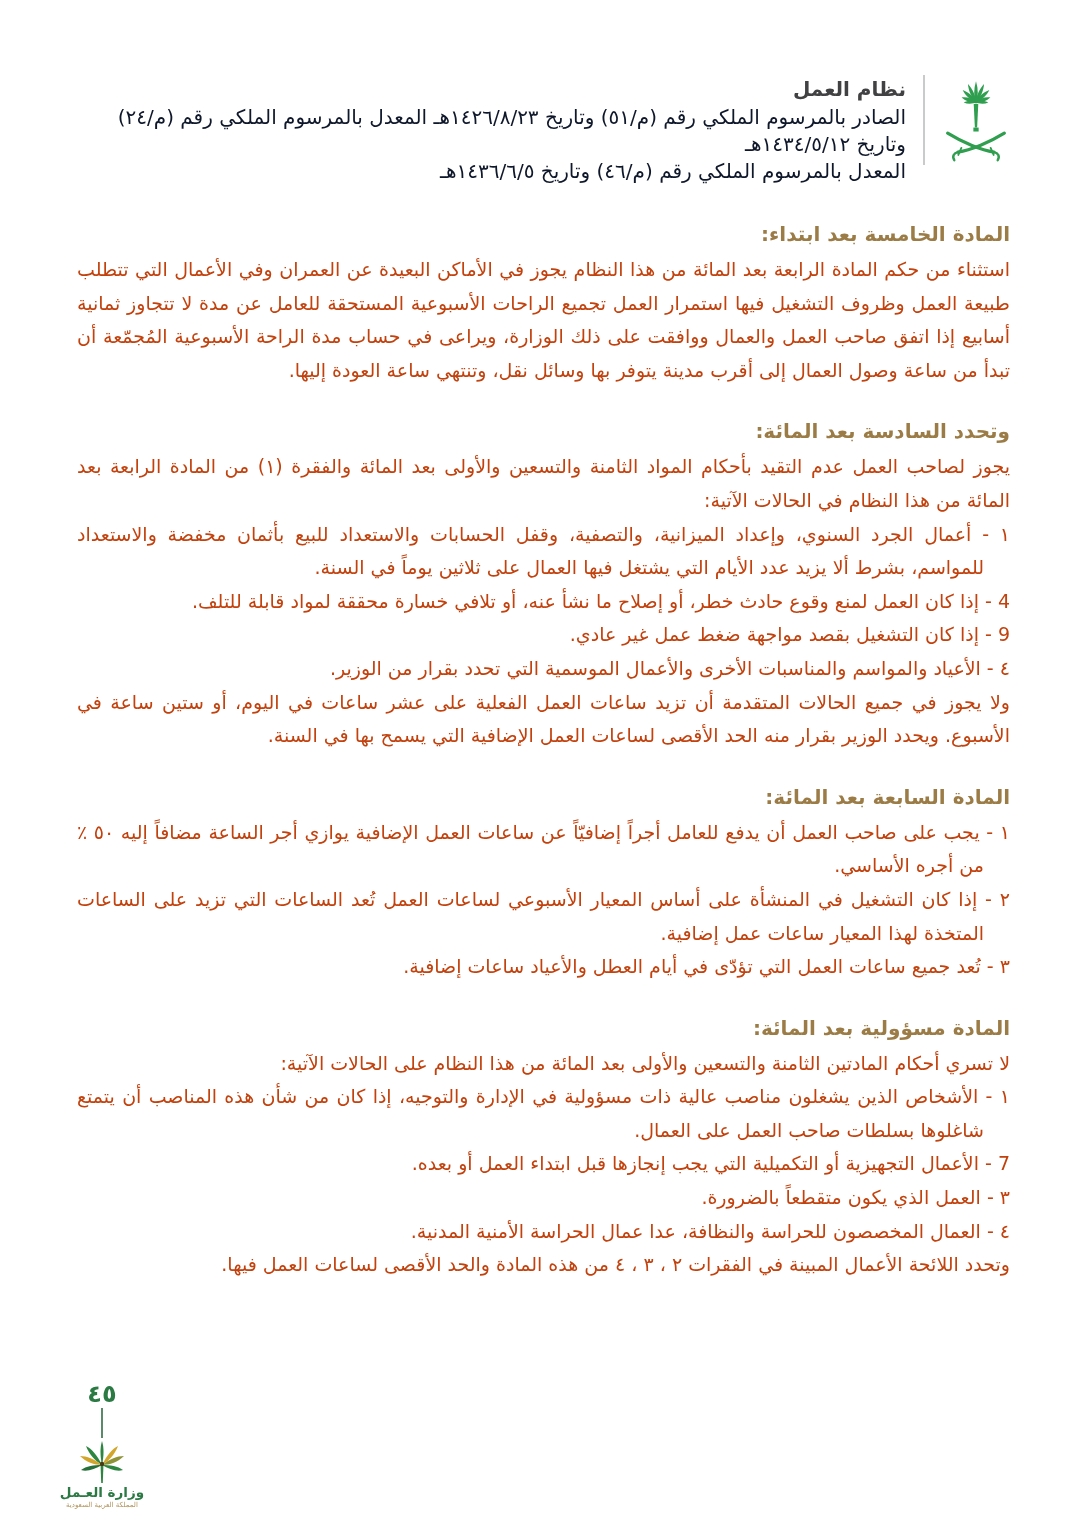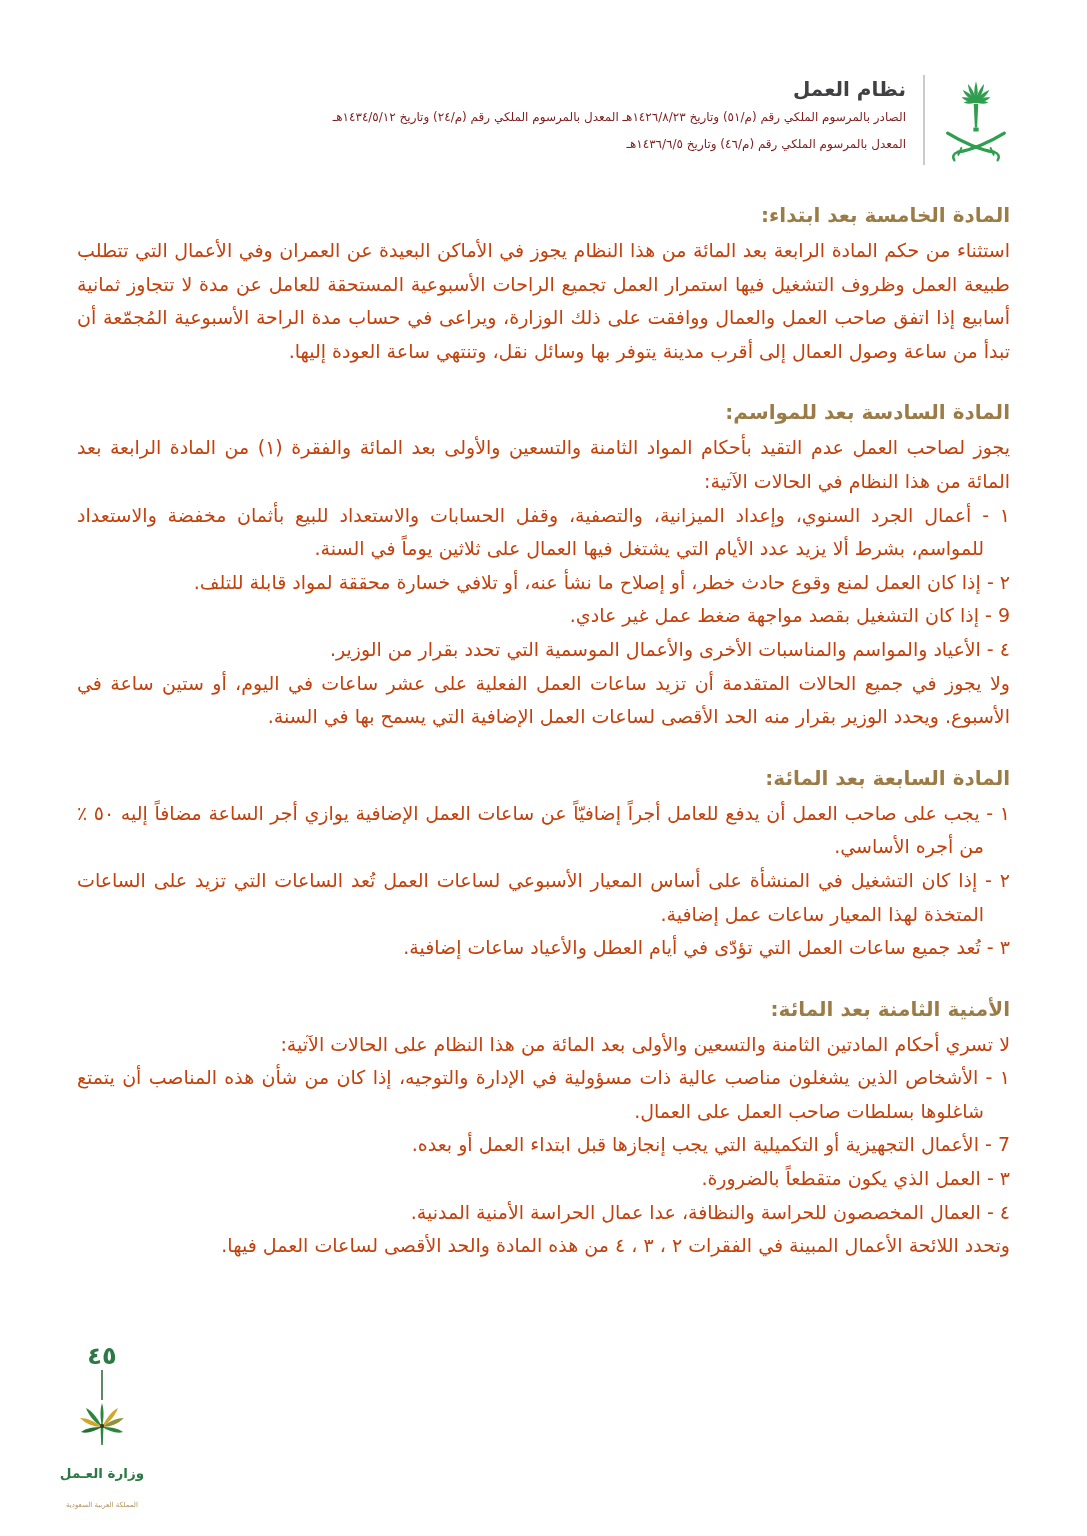--- a/index.html
+++ b/index.html
@@ -30,21 +30,21 @@
     width: 2px; height: 90px;
     background: #c9cacb;
     margin: 1px 17px 0 17px;
   }
   .header-text { text-align: right; padding-top: 2px; max-width: 850px; }
   .doc-title {
     font-size: 20px; font-weight: bold; color: #414042;
     line-height: 26px; margin-bottom: 2px;
   }
   .doc-sub {
-    font-size: 12px; color: #7f1d1d; line-height: 27px;
+    font-size: 20px; color: #0f172a; line-height: 27px;
   }
   
   main { margin-top: 34px; }
   section { margin-top: 29px; }
   section:first-child { margin-top: 0; }
   .section-heading {
     font-size: 20px; font-weight: bold; color: #9c7c46;
     line-height: 30px; margin: 0 0 4px 0;
     text-align: right;
   }
@@ -67,21 +67,20 @@
     line-height: 28px;
   }
   .footer-bar {
     width: 2px; height: 30px;
     background: #5b8a6b;
     margin: 0 15px;
   }
   .mol-logo {
     display: flex; flex-direction: column; align-items: center;
     width: 110px;
-    gap: 19px;
   }
   .mol-palm { width: 48px; height: 46px; }
   .mol-name {
     font-size: 13.5px; font-weight: bold; color: #2b7a44;
     line-height: 15px; margin-top: 1px;
   }
   .mol-sub {
     font-size: 7px; color: #b0935a; line-height: 9px; margin-top: 1px;
     letter-spacing: 0.3px;
   }
@@ -146,38 +145,38 @@
   </header>
 
   <main>
 
     <section>
       <h2 class="section-heading">المادة الخامسة بعد ابتداء:</h2>
       <p class="para">استثناء من حكم المادة الرابعة بعد المائة من هذا النظام يجوز في الأماكن البعيدة عن العمران وفي الأعمال التي تتطلب طبيعة العمل وظروف التشغيل فيها استمرار العمل تجميع الراحات الأسبوعية المستحقة للعامل عن مدة لا تتجاوز ثمانية أسابيع إذا اتفق صاحب العمل والعمال ووافقت على ذلك الوزارة، ويراعى في حساب مدة الراحة الأسبوعية المُجمّعة أن تبدأ من ساعة وصول العمال إلى أقرب مدينة يتوفر بها وسائل نقل، وتنتهي ساعة العودة إليها.</p>
     </section>
 
     <section>
-      <h2 class="section-heading">المادة السادسة بعد للمواسم:</h2>
+      <h2 class="section-heading">وتحدد السادسة بعد المائة:</h2>
       <p class="para">يجوز لصاحب العمل عدم التقيد بأحكام المواد الثامنة والتسعين والأولى بعد المائة والفقرة (١) من المادة الرابعة بعد المائة من هذا النظام في الحالات الآتية:</p>
       <p class="item">١ - أعمال الجرد السنوي، وإعداد الميزانية، والتصفية، وقفل الحسابات والاستعداد للبيع بأثمان مخفضة والاستعداد للمواسم، بشرط ألا يزيد عدد الأيام التي يشتغل فيها العمال على ثلاثين يوماً في السنة.</p>
-      <p class="item">٢ - إذا كان العمل لمنع وقوع حادث خطر، أو إصلاح ما نشأ عنه، أو تلافي خسارة محققة لمواد قابلة للتلف.</p>
+      <p class="item">4 - إذا كان العمل لمنع وقوع حادث خطر، أو إصلاح ما نشأ عنه، أو تلافي خسارة محققة لمواد قابلة للتلف.</p>
       <p class="item">9 - إذا كان التشغيل بقصد مواجهة ضغط عمل غير عادي.</p>
       <p class="item">٤ - الأعياد والمواسم والمناسبات الأخرى والأعمال الموسمية التي تحدد بقرار من الوزير.</p>
       <p class="outro">ولا يجوز في جميع الحالات المتقدمة أن تزيد ساعات العمل الفعلية على عشر ساعات في اليوم، أو ستين ساعة في الأسبوع. ويحدد الوزير بقرار منه الحد الأقصى لساعات العمل الإضافية التي يسمح بها في السنة.</p>
     </section>
 
     <section>
       <h2 class="section-heading">المادة السابعة بعد المائة:</h2>
       <p class="item">١ - يجب على صاحب العمل أن يدفع للعامل أجراً إضافيّاً عن ساعات العمل الإضافية يوازي أجر الساعة مضافاً إليه ٥٠ ٪ من أجره الأساسي.</p>
       <p class="item">٢ - إذا كان التشغيل في المنشأة على أساس المعيار الأسبوعي لساعات العمل تُعد الساعات التي تزيد على الساعات المتخذة لهذا المعيار ساعات عمل إضافية.</p>
       <p class="item">٣ - تُعد جميع ساعات العمل التي تؤدّى في أيام العطل والأعياد ساعات إضافية.</p>
     </section>
 
     <section>
-      <h2 class="section-heading">الأمنية الثامنة بعد المائة:</h2>
+      <h2 class="section-heading">المادة مسؤولية بعد المائة:</h2>
       <p class="para">لا تسري أحكام المادتين الثامنة والتسعين والأولى بعد المائة من هذا النظام على الحالات الآتية:</p>
       <p class="item">١ - الأشخاص الذين يشغلون مناصب عالية ذات مسؤولية في الإدارة والتوجيه، إذا كان من شأن هذه المناصب أن يتمتع شاغلوها بسلطات صاحب العمل على العمال.</p>
       <p class="item">7 - الأعمال التجهيزية أو التكميلية التي يجب إنجازها قبل ابتداء العمل أو بعده.</p>
       <p class="item">٣ - العمل الذي يكون متقطعاً بالضرورة.</p>
       <p class="item">٤ - العمال المخصصون للحراسة والنظافة، عدا عمال الحراسة الأمنية المدنية.</p>
       <p class="outro">وتحدد اللائحة الأعمال المبينة في الفقرات ٢ ، ٣ ، ٤ من هذه المادة والحد الأقصى لساعات العمل فيها.</p>
     </section>
 
   </main>
 

